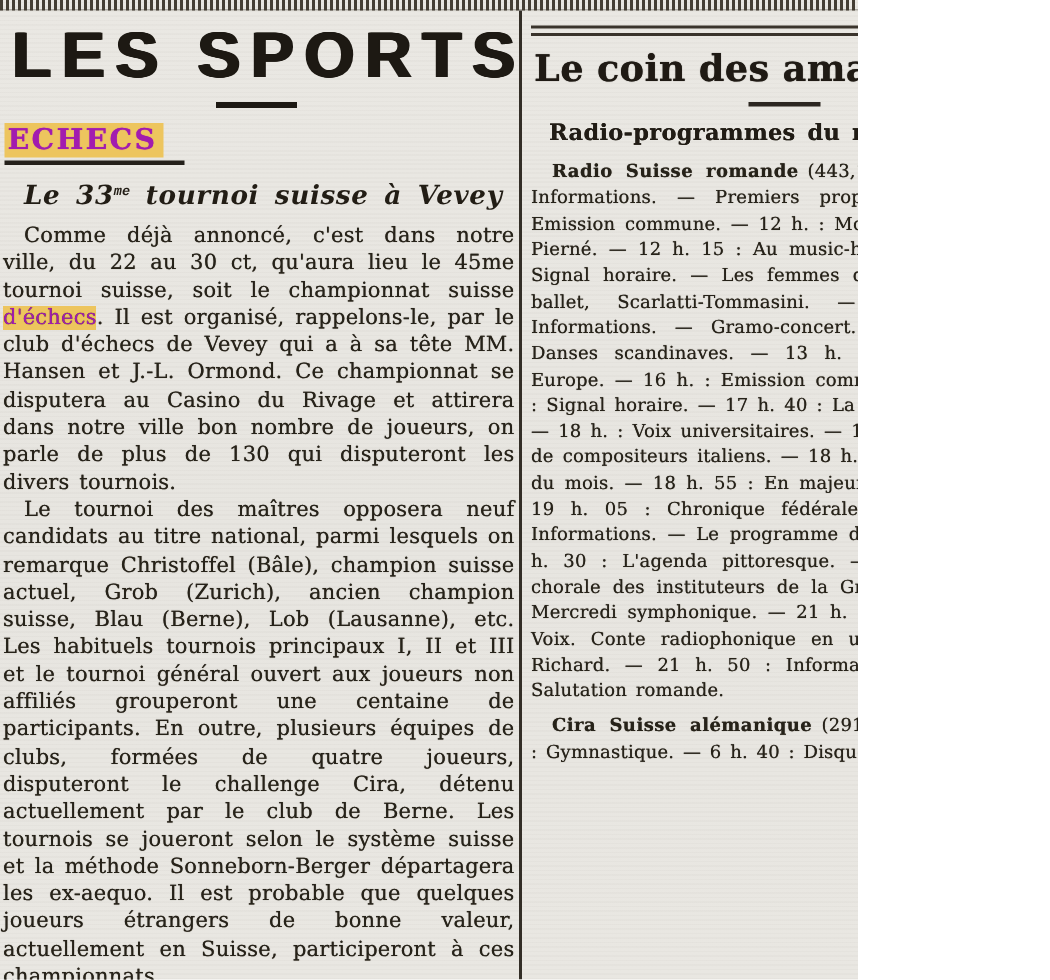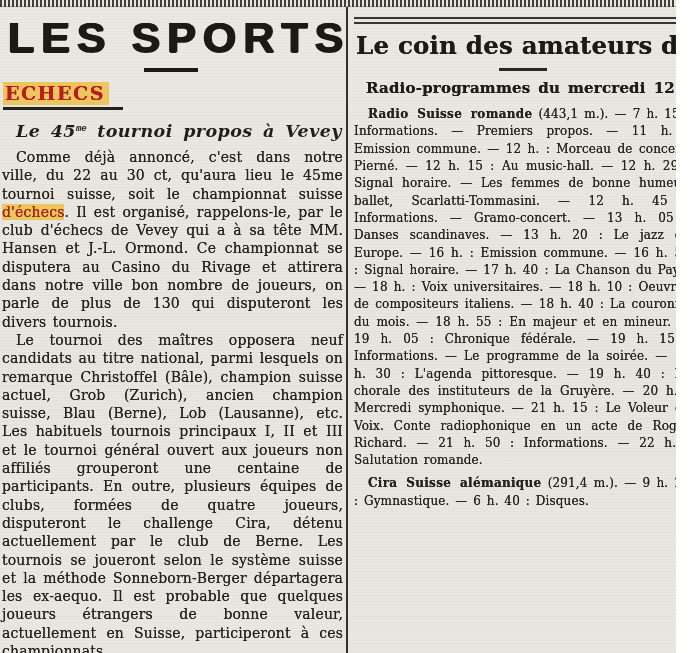--- a/index.html
+++ b/index.html
@@ -1,18 +1,18 @@
 <!DOCTYPE html>
 <html><head>
 <meta charset="utf-8">
 <style>
   html,body{margin:0;padding:0;}
   .sheet{
     position:relative;
-    width:676px;height:653px;
+    width:572px;height:653px;
     background:
       repeating-linear-gradient(0deg, rgba(60,50,40,0.025) 0 1px, rgba(0,0,0,0) 1px 3px),
       linear-gradient(180deg,#eae8e3 0%, #e7e5e0 55%, #e9e7e2 100%);
     overflow:hidden;
     font-family:"DejaVu Serif", serif;
     color:#262219;
   }
   
   .top-rule{
     position:absolute;top:0;left:0;width:700px;height:6px;
@@ -29,21 +29,21 @@
     font-family:"Liberation Sans", sans-serif;
     font-weight:bold;
     font-size:43px;line-height:1;
     letter-spacing:7px;
     color:#1d1913;
     text-shadow:0.9px 0 currentColor,-0.9px 0 currentColor,0 0.5px currentColor;
     white-space:nowrap;
   }
   .masthead-rule{width:54px;height:4px;background:#1d1913;margin:9px 0 10px 142px;}
   .section-wrap{display:inline-block;border-bottom:3px solid #24201a;padding:0 14px 2px 0;margin-left:1px;}
-  .hl{background:#edc55e;color:#b91c1c;}
+  .hl{background:#edc55e;color:#a21caf;}
   .section-label{
     display:inline-block;
     font-weight:bold;font-size:19px;letter-spacing:1.5px;
     padding:0 4px 1px 2px;
     text-shadow:0 0 .5px currentColor;
   }
   .article-headline{
     margin:11px 0 7px 14px;
     font-style:italic;font-weight:bold;
     font-size:17.5px;letter-spacing:.4px;word-spacing:4px;
@@ -96,21 +96,21 @@
   <div class="right-edge-rule"></div>
 
   <div class="left-col">
     <div class="masthead">LES SPORTS</div>
     <div class="masthead-rule"></div>
 
     <div class="section-wrap">
       <span class="section-label hl">ECHECS</span>
     </div>
 
-    <div class="article-headline"><span>Le 45</span><sup>me</sup><span> tournoi propos à Vevey</span></div>
+    <div class="article-headline"><span>Le 33</span><sup>me</sup><span> tournoi suisse à Vevey</span></div>
 
     <p class="body indent para-gap"><span>Comme déjà annoncé, c'est dans notre ville, du 22 au 30 ct, qu'aura lieu le 45me tournoi suisse, soit le championnat suisse </span><span class="hl">d'échecs</span><span>. Il est organisé, rappelons-le, par le club d'échecs de Vevey qui a à sa tête MM. Hansen et J.-L. Ormond. Ce championnat se disputera au Casino du Rivage et attirera dans notre ville bon nombre de joueurs, on parle de plus de 130 qui disputeront les divers tournois.</span></p>
 
     <p class="body indent">Le tournoi des maîtres opposera neuf candidats au titre national, parmi lesquels on remarque Christoffel (Bâle), champion suisse actuel, Grob (Zurich), ancien champion suisse, Blau (Berne), Lob (Lausanne), etc. Les habituels tournois principaux I, II et III et le tournoi général ouvert aux joueurs non affiliés grouperont une centaine de participants. En outre, plusieurs équipes de clubs, formées de quatre joueurs, disputeront le challenge Cira, détenu actuellement par le club de Berne. Les tournois se joueront selon le système suisse et la méthode Sonneborn-Berger départagera les ex-aequo. Il est probable que quelques joueurs étrangers de bonne valeur, actuellement en Suisse, participeront à ces championnats.</p>
   </div>
 
   <div class="right-col">
 
     <div class="double-rule"></div>
 

